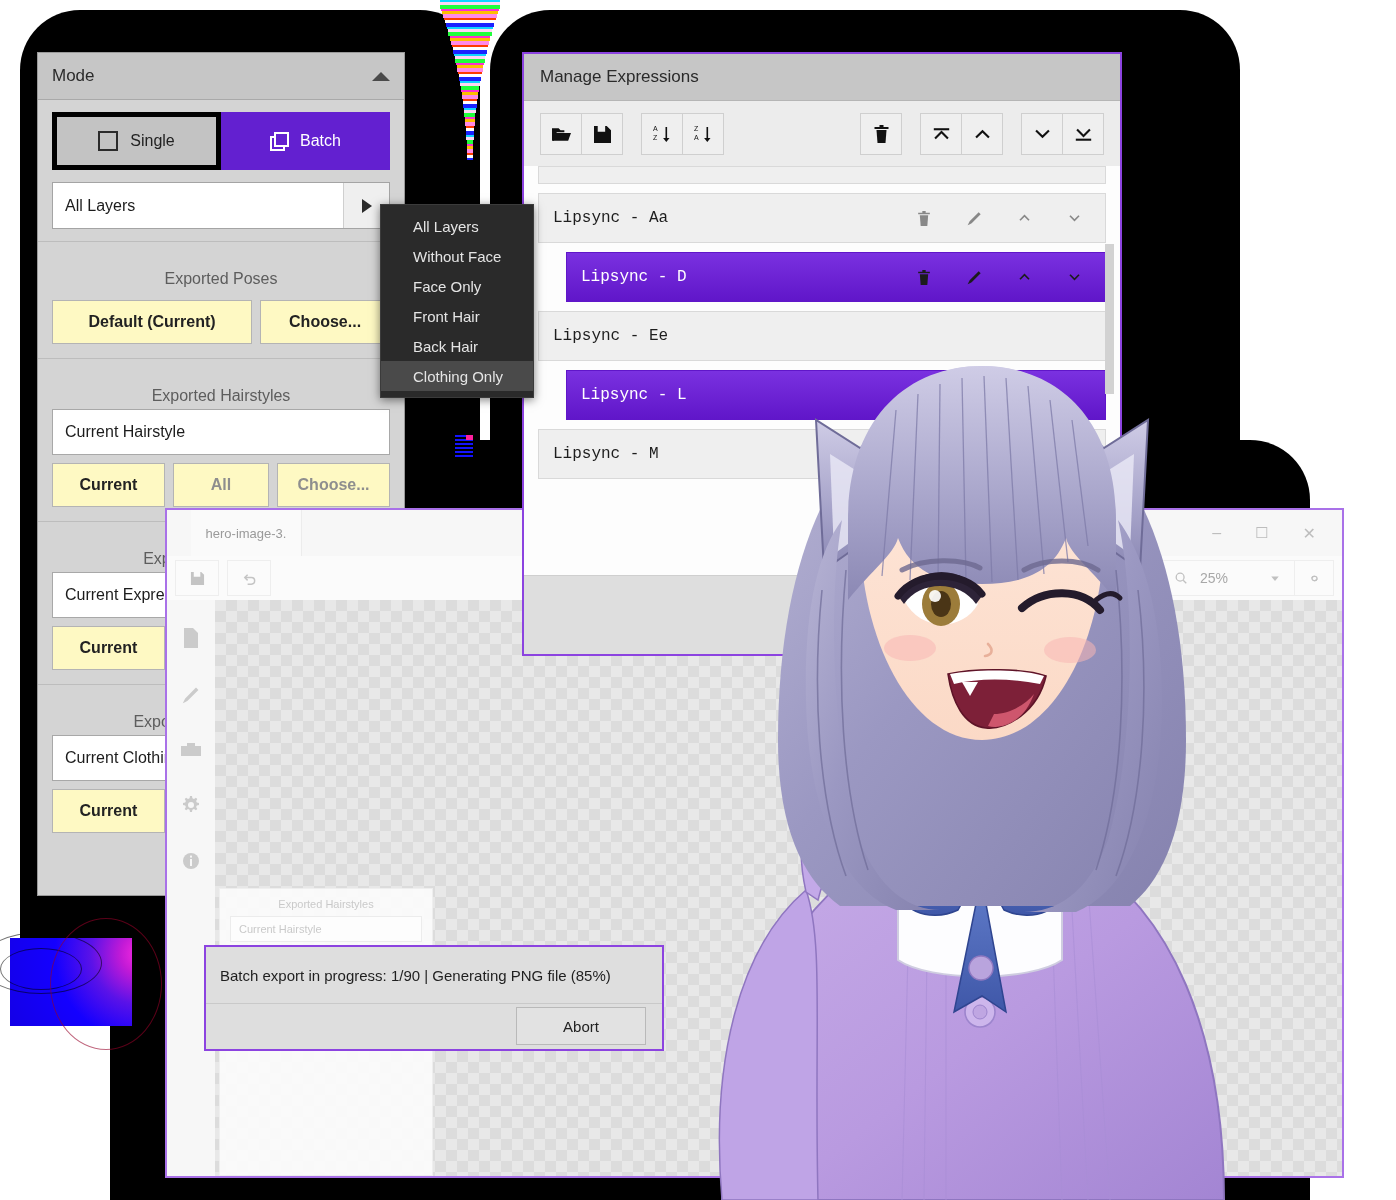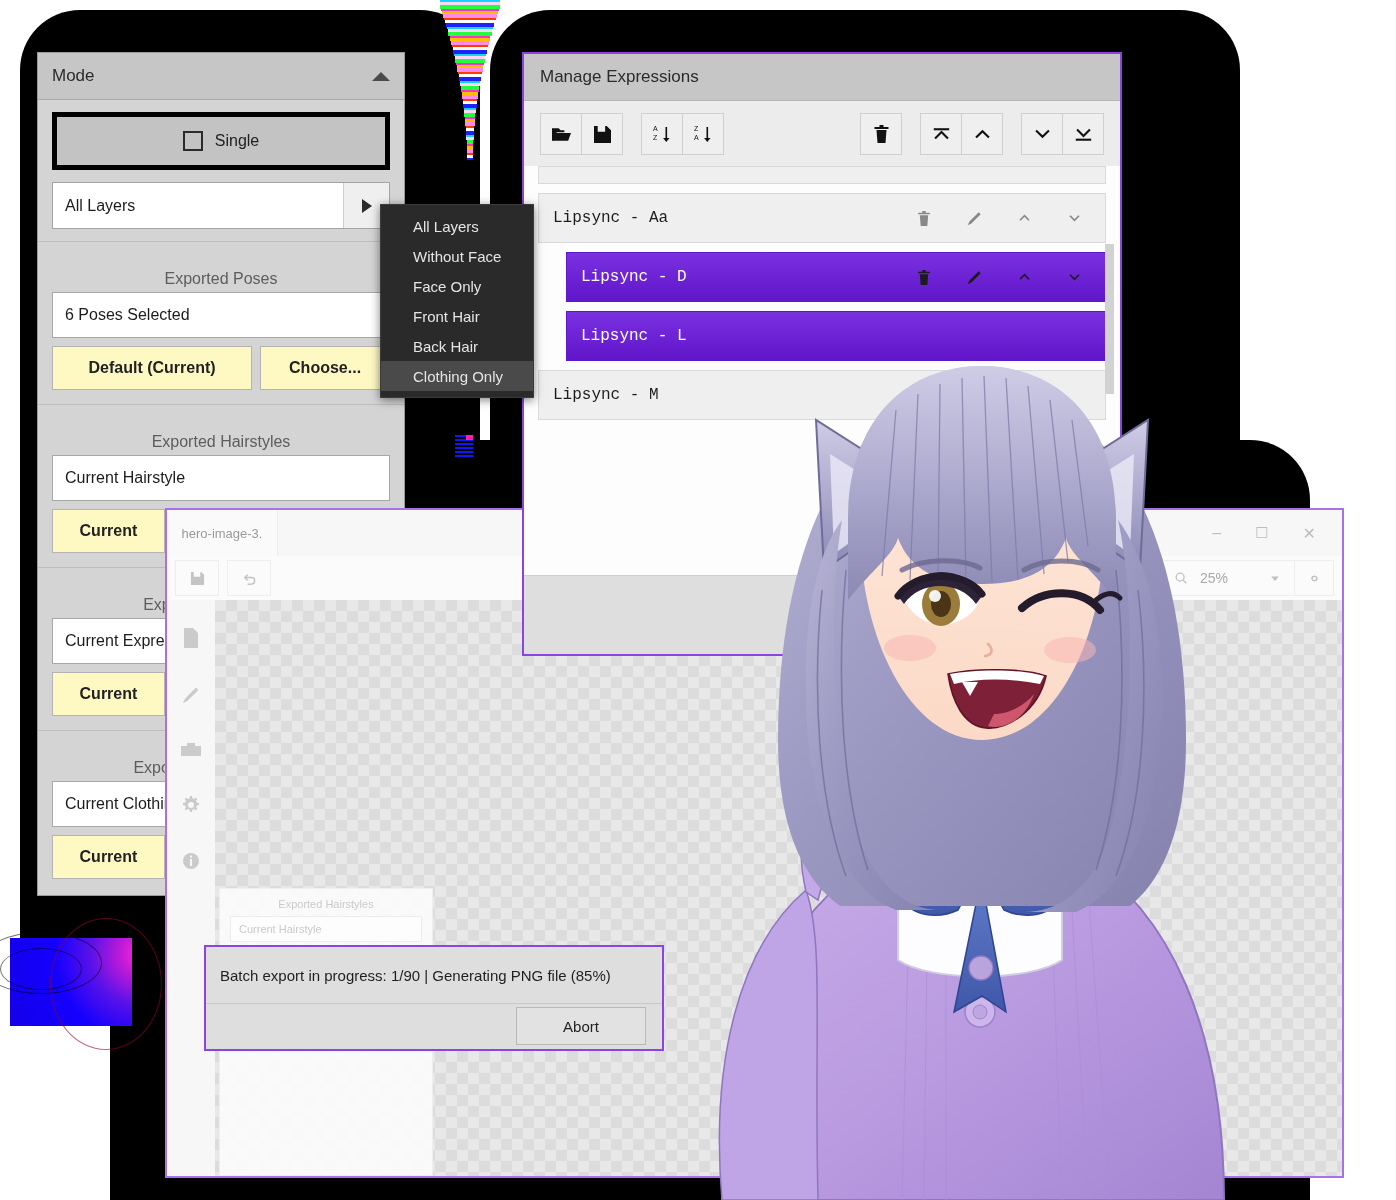--- a/index.html
+++ b/index.html
@@ -167,21 +167,21 @@
   }
 
   
   #win-editor{
     left:165px;top:508px;width:1175px;height:666px;background:#fafafa;
     border:2px solid #a971e8;z-index:10;
   }
   #editor-topbar{height:46px;background:#f7f7f7;display:flex;align-items:stretch;}
   #editor-tab{
     width:110px;display:flex;align-items:center;justify-content:center;
-    font-size:13px;color:#9a9a9a;background:#fafafa;border-right:1px solid #ececec;
+    font-size:13px;color:#9a9a9a;background:#fafafa;border-right:1px solid #ececec;margin-left:24px;
   }
   #editor-win-ctrls{
     margin-left:auto;display:flex;align-items:center;gap:34px;padding-right:26px;color:#bdbdbd;
   }
   #editor-toolbar2{
     height:44px;background:#fbfbfb;display:flex;align-items:center;
     border-bottom:1px solid #eee;
   }
   .e2btn{
     width:42px;height:34px;margin-left:8px;border:1px solid #eeeeee;background:#fbfbfb;
@@ -412,32 +412,38 @@
   <div id="mode-header">
     <div class="title">Mode</div>
     <div class="tri-up"></div>
   </div>
 
   <div class="seg-row">
     <div class="seg">
       <span class="sq-icon"></span>
       <span>Single</span>
     </div>
+    <div class="seg active">
+      <span class="stack-icon">
+          <i class="b"></i>
+          <i class="a"></i>
+        </span>
+      <span>Batch</span>
+    </div>
   </div>
 
   <div class="combo">
     <div class="val">All Layers</div>
     <div class="arrow-cell">
       <span class="tri-right"></span>
     </div>
   </div>
 
   <div class="sect">
     <div class="sect-title">Exported Poses</div>
-    <div class="field">6 Poses Selected</div>
     <div class="btn-row">
       <div class="btn w-wide">Default (Current)</div>
       <div class="btn">Choose...</div>
     </div>
   </div>
 
   <div class="sect">
     <div class="sect-title">Exported Hairstyles</div>
     <div class="field">Current Hairstyle</div>
     <div class="btn-row">
@@ -599,20 +605,23 @@
             </svg>
           </span>
         <span>
             <svg width="15" height="12" viewBox="0 0 20 14" fill="none" stroke="#1c1c1c" stroke-width="2.2">
               <path d="M4 4l6 6 6-6"></path>
             </svg>
           </span>
       </div>
     </div>
 
+    <div class="erow">
+      <div class="nm">Lipsync - Ee</div>
+    </div>
 
 
     <div class="erow sel">
       <div class="nm">Lipsync - L</div>
     </div>
 
     <div class="erow">
       <div class="nm">Lipsync - M</div>
     </div>
   </div>

